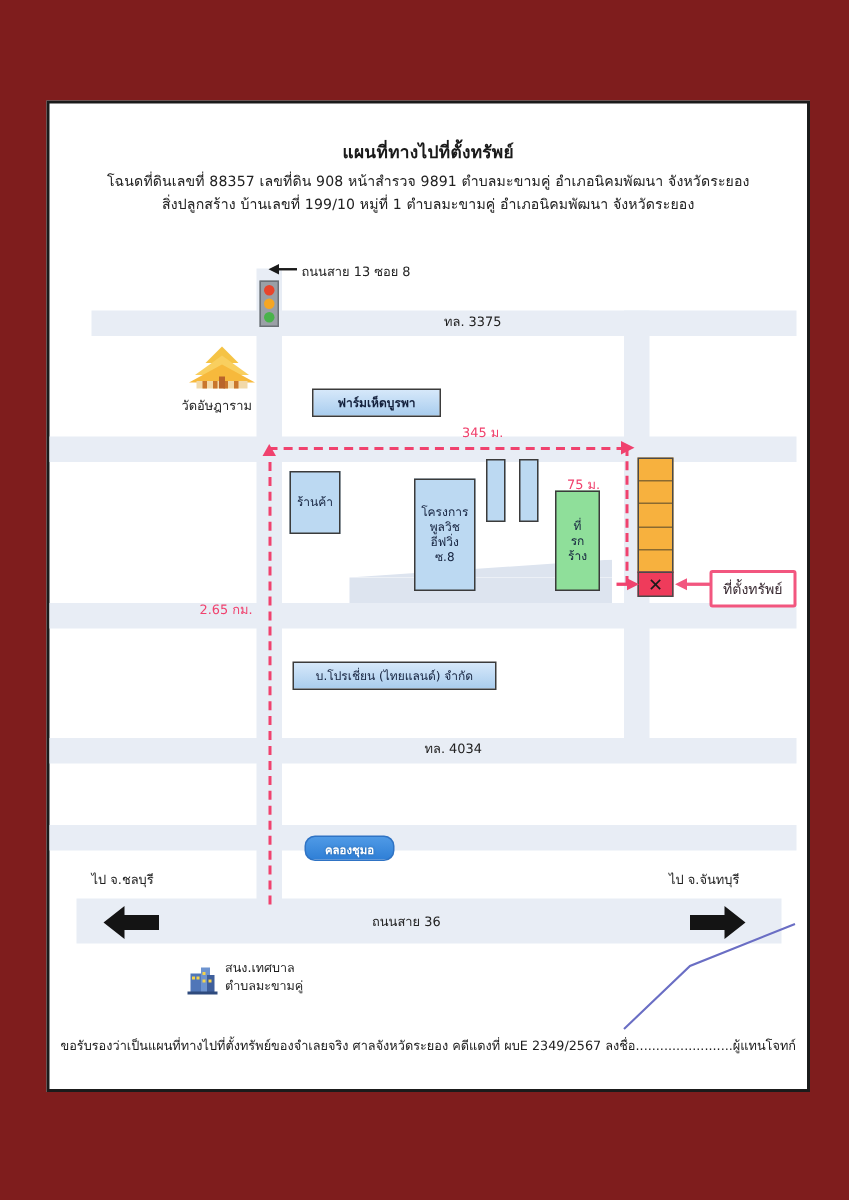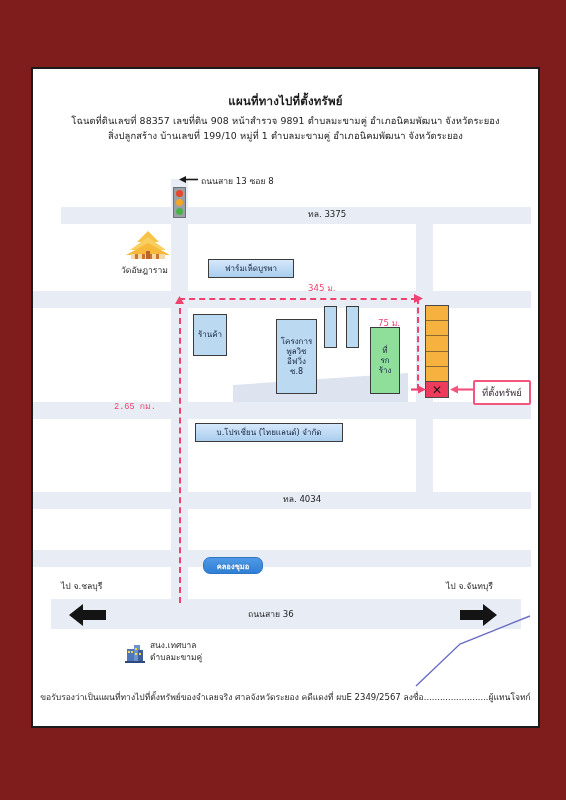--- a/index.html
+++ b/index.html
@@ -121,21 +121,21 @@
       <div class="road" style="left:18px;top:440px;width:470px;height:30px;"></div>
 
       <div class="road road-v" style="left:138px;top:20px;height:430px;"></div>
       <div class="road road-v" style="left:383px;top:48px;height:290px;"></div>
 
       <div class="road-shade" style="left:200px;top:214px;width:175px;height:12px;
                   clip-path:polygon(0 100%, 100% 0, 100% 100%);"></div>
       <div class="road-shade" style="left:200px;top:226px;width:175px;height:17px;"></div>
 
       <div class="rdlabel" style="left:168px;top:15px;">ถนนสาย 13 ซอย 8</div>
-      <div class="rdlabel" style="left:275px;top:48px;">ทล. 3375</div>
+      <div class="rdlabel" style="left:263px;top:48px;">ทล. 3375</div>
       <div class="rdlabel" style="left:250px;top:333px;">ทล. 4034</div>
       <div class="rdlabel" style="left:215px;top:448px;">ถนนสาย 36</div>
 
       <svg class="bigarrow" style="left:146px;top:15px;" width="20" height="11" viewBox="0 0 20 11">
         <line x1="4" y1="5.5" x2="19" y2="5.5" stroke="#1a1a1a" stroke-width="1.6"></line>
         <polygon points="0,5.5 7,2 7,9" fill="#1a1a1a"></polygon>
       </svg>
 
       <div style="position:absolute;left:140px;top:28px;width:13px;height:31px;
                   background:#9aa0a6;border:1px solid #6b7177;box-sizing:border-box;
@@ -151,41 +151,41 @@
         <polygon points="23,12 45,24 1,24" fill="#f7b93c"></polygon>
         <rect x="6" y="23" width="34" height="5" fill="#f2d9a8"></rect>
         <rect x="10" y="23" width="3" height="5" fill="#c9762c"></rect>
         <rect x="17" y="23" width="3" height="5" fill="#c9762c"></rect>
         <rect x="24" y="23" width="3" height="5" fill="#c9762c"></rect>
         <rect x="31" y="23" width="3" height="5" fill="#c9762c"></rect>
         <rect x="21" y="20" width="4" height="8" fill="#b9642a"></rect>
       </svg>
       <div class="rdlabel" style="left:88px;top:104px;">วัดอัษฎาราม</div>
 
-      <div class="box box-blue-grad" style="left:175px;top:100px;width:86px;height:19px;">ฟาร์มเห็ดบูรพา</div>
+      <div class="box box-blue-grad" style="left:175px;top:100px;width:86px;height:19px;font-weight:bold;">ฟาร์มเห็ดบูรพา</div>
 
       <div class="box box-blue" style="left:160px;top:155px;width:34px;height:42px;">ร้านค้า</div>
 
       <div class="box box-blue" style="left:243px;top:160px;width:41px;height:75px;flex-direction:column;justify-content:center;">
         <span>โครงการ</span>
         <span>พูลวิช</span>
         <span>อีฟวิ่ง</span>
         <span>ซ.8</span>
       </div>
 
       <div class="box box-blue" style="left:291px;top:147px;width:13px;height:42px;"></div>
       <div class="box box-blue" style="left:313px;top:147px;width:13px;height:42px;"></div>
 
       <div class="box box-green" style="left:337px;top:168px;width:30px;height:67px;flex-direction:column;">
         <span>ที่</span>
         <span>รก</span>
         <span>ร้าง</span>
       </div>
 
-      <div class="box box-blue-grad" style="left:162px;top:264px;width:148px;height:19px;">บ.โปรเชี่ยน (ไทยแลนด์) จำกัด</div>
+      <div class="box box-blue-grad" style="left:162px;top:282px;width:136px;height:19px;">บ.โปรเชี่ยน (ไทยแลนด์) จำกัด</div>
 
 
       <div class="canal" style="left:170px;top:398px;width:60px;height:17px;">คลองชุมอ</div>
 
       <div class="stack-col" style="left:392px;top:146px;width:24px;height:77px;display:flex;flex-direction:column;">
         <span class="cell" style="flex:1"></span>
         <span class="cell" style="flex:1"></span>
         <span class="cell" style="flex:1"></span>
         <span class="cell" style="flex:1"></span>
         <span class="cell" style="flex:1"></span>
@@ -212,21 +212,21 @@
 
       <svg style="position:absolute;left:141px;top:137px;" width="11" height="12" viewBox="0 0 11 12">
         <polygon points="5.5,0 10,8 1,8" fill="#f0426e"></polygon>
       </svg>
       <svg style="position:absolute;left:378px;top:134px;" width="12" height="11" viewBox="0 0 12 11">
         <polygon points="12,5.5 3,10 3,1" fill="#f0426e"></polygon>
       </svg>
 
       <div class="dist" style="left:275px;top:122px;">345 ม.</div>
       <div class="dist" style="left:345px;top:157px;">75 ม.</div>
-      <div class="dist" style="left:81px;top:240px;font-family:Liberation Mono, monospace;">2.65 กม.</div>
+      <div class="dist" style="left:100px;top:240px;">2.65 กม.</div>
 
       <div class="arrowlabel" style="left:28px;top:420px;">ไป จ.ชลบุรี</div>
       <div class="arrowlabel" style="left:413px;top:420px;">ไป จ.จันทบุรี</div>
 
       <svg class="bigarrow" style="left:36px;top:445px;" width="37" height="22" viewBox="0 0 37 22">
         <polygon points="0,11 14,0 14,6 37,6 37,16 14,16 14,22" fill="#141414"></polygon>
       </svg>
       <svg class="bigarrow" style="left:427px;top:445px;" width="37" height="22" viewBox="0 0 37 22">
         <polygon points="37,11 23,0 23,6 0,6 0,16 23,16 23,22" fill="#141414"></polygon>
       </svg>

